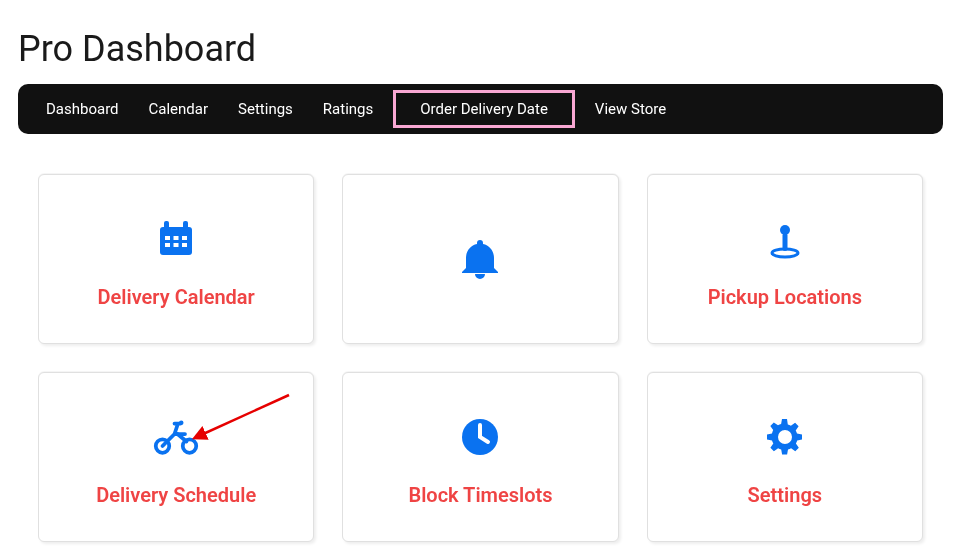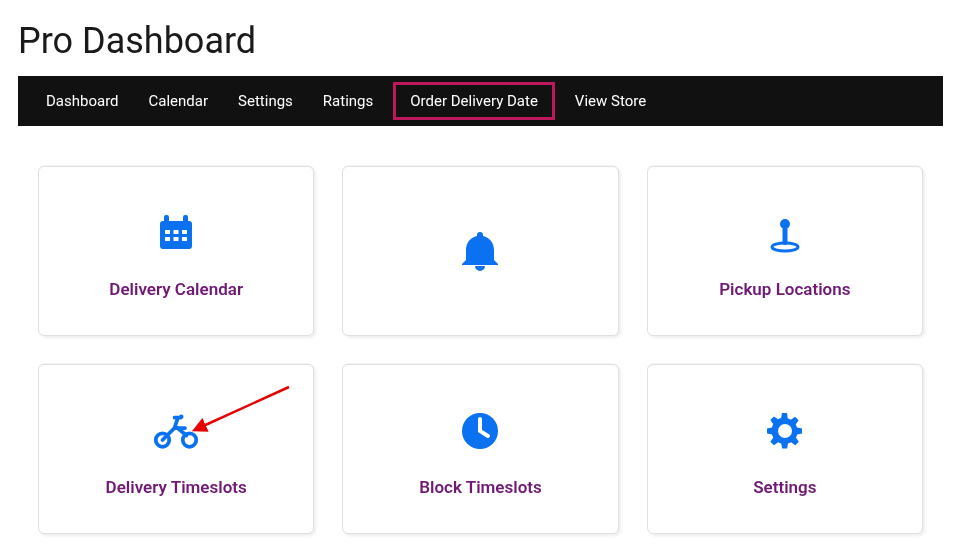--- a/index.html
+++ b/index.html
@@ -6,42 +6,43 @@
     body {
       font-family: "Segoe UI", Roboto, "Helvetica Neue", Arial, sans-serif;
       background: #ffffff;
       color: #333;
       width: 961px;
     }
     .page-title {
       font-size: 36px;
       font-weight: 400;
       color: #1a1a1a;
-      padding: 20px 18px 14px 18px;
+      padding: 28px 18px 14px 18px;
     }
     .tabbar {
       display: flex;
       align-items: center;
       background: #111;
       padding: 0 18px;
       height: 50px;
       gap: 10px;
       margin: 0 18px;
+      border-radius: 10px;
     }
     .tabbar a {
       color: #fff;
       font-size: 15px;
       text-decoration: none;
       padding: 8px 10px;
       white-space: nowrap;
       cursor: pointer;
     }
     .tabbar a.active {
-      border: 3px solid #be185d;
-      padding: 7px 14px;
+      border: 3px solid #f9a8d4;
+      padding: 7px 24px;
     }
     .cards-wrap {
       padding: 40px 38px 20px 38px;
       display: grid;
       grid-template-columns: 1fr 1fr 1fr;
       gap: 28px;
     }
     .card {
       background: #fff;
       border: 1px solid #e0e0e0;
@@ -56,23 +57,23 @@
       position: relative;
     }
     .card .icon {
       height: 60px;
       display: flex;
       align-items: center;
       justify-content: center;
     }
     .card .icon svg { width: 48px; height: 48px; }
     .card .label {
-      font-size: 17px;
+      font-size: 20px;
       font-weight: 600;
-      color: #701a75;
+      color: #ef4444;
       margin-top: 16px;
     }
     
     .arrow {
       position: absolute;
       pointer-events: none;
     }
   </style>
 </head>
 <body>
@@ -135,21 +136,21 @@
       <svg viewBox="0 0 64 48">
           <g fill="none" stroke="#0a72f0" stroke-width="5" stroke-linecap="round">
             <circle cx="14" cy="36" r="9"></circle>
             <circle cx="50" cy="36" r="9"></circle>
             <path d="M14 36 L30 20 L44 20 M30 20 L34 8 M38 6 L30 6"></path>
             <circle cx="39" cy="5" r="3" fill="#0a72f0" stroke="none"></circle>
             <path d="M34 20 L46 30"></path>
           </g>
         </svg>
     </span>
-    <span class="label">Delivery Timeslots</span>
+    <span class="label">Delivery Schedule</span>
     <svg class="arrow" style="left:150px; top:14px; width:110px; height:60px;" viewBox="0 0 110 60">
       <defs>
         <marker id="ah" markerWidth="8" markerHeight="8" refX="2" refY="3" orient="auto">
           <path d="M0,0 L6,3 L0,6 Z" fill="#e60000"></path>
         </marker>
       </defs>
       <line x1="100" y1="8" x2="12" y2="48" stroke="#e60000" stroke-width="2.5" marker-end="url(#ah)"></line>
     </svg>
   </div>
 

